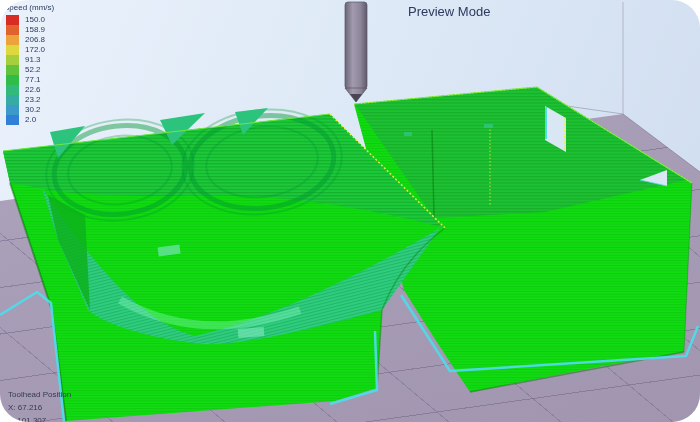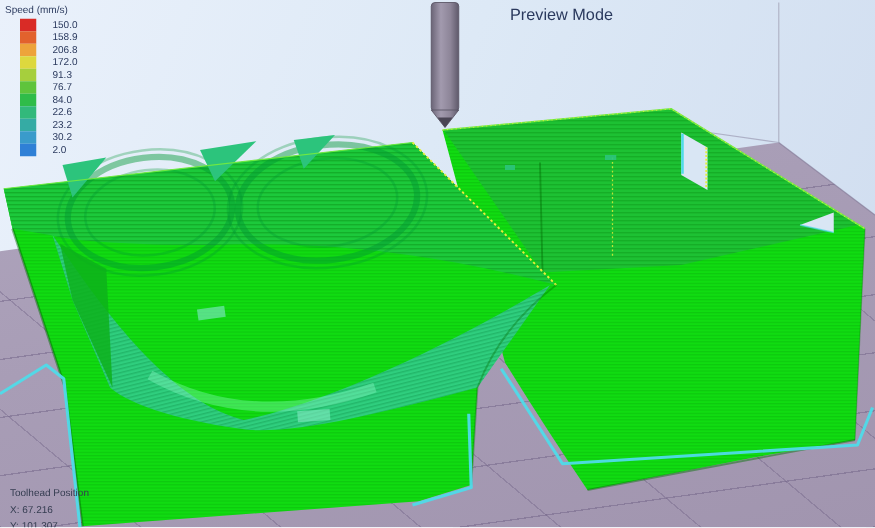--- a/index.html
+++ b/index.html
@@ -1,33 +1,34 @@
 <!DOCTYPE html>
 <html style="--sky-top: #eaf1fb; --sky-bottom: #cfdcef; --plate: #a89db6; --plate-grid: #706286; --green-bright: #10dc11; --green-top: #1cc93b; --green-trough: #2fce7e; --green-interior: #1dc133; --green-dark: #0db21b; --teal-infill: #2cc47c; --skirt-cyan: #4fdbe9; --seam-yellow: #e4ef3a; --rim-light: #6ee943; --toolhead-gray: #938ca0; --toolhead-dark: #4a4554; --window-sky: #d9e6f4; --text-navy: #2b3a5e;"><head>
 <meta charset="utf-8">
 <style>
   html,body{margin:0;padding:0;}
   .stage{
     position:relative;width:700px;height:422px;overflow:hidden;
     font-family:"Liberation Sans",sans-serif;
     background:linear-gradient(112deg,var(--sky-top,#eaf1fb) 0%,#dde9f6 45%,var(--sky-bottom,#cfdcef) 100%);
     user-select:none;
+    border-radius:28px;
   }
   .plate{
     position:absolute;left:0;top:0;width:700px;height:422px;
     background:
       repeating-linear-gradient(352deg, rgba(112,98,134,.5) 0 1px, transparent 1px 46px),
       repeating-linear-gradient(40deg,  rgba(112,98,134,.4) 0 1px, transparent 1px 72px),
       linear-gradient(165deg,#b2a8c0 0%,var(--plate,#a89db6) 50%,#a195af 100%);
     clip-path:polygon(0px 201px,623px 114px,700px 172px,700px 422px,0px 422px);
   }
   svg.scene{position:absolute;left:0;top:0;}
   .legend{position:absolute;left:4px;top:3px;}
   .legend-title{font-size:8px;color:var(--text-navy,#2b3a5e);margin:0 0 3px 0;letter-spacing:0;}
-  .legend-row{display:flex;align-items:flex-end;height:10px;margin-left:12px;gap:7px;}
+  .legend-row{display:flex;align-items:flex-end;height:10px;margin-left:2px;}
   .legend-row .sw{display:inline-block;width:13px;height:10px;}
   .legend-row .lv{font-size:8px;color:var(--text-navy,#2b3a5e);padding-left:6px;line-height:10px;}
   .mode{position:absolute;left:408px;top:4px;font-size:13px;color:var(--text-navy,#2b3a5e);}
   .toolpos{position:absolute;left:8px;top:388px;font-size:8px;color:#343c50;line-height:13px;}
 </style>
 </head>
 <body>
 
 <div class="stage">
 
@@ -150,25 +151,25 @@
     <div class="legend-row">
       <span class="sw" style="background: rgb(221, 216, 62);"></span>
       <span class="lv">172.0</span>
     </div>
     <div class="legend-row">
       <span class="sw" style="background: rgb(166, 207, 61);"></span>
       <span class="lv">91.3</span>
     </div>
     <div class="legend-row">
       <span class="sw" style="background: rgb(95, 196, 60);"></span>
-      <span class="lv">76.7</span>
+      <span class="lv">52.2</span>
     </div>
     <div class="legend-row">
       <span class="sw" style="background: rgb(47, 188, 73);"></span>
-      <span class="lv">84.0</span>
+      <span class="lv">77.1</span>
     </div>
     <div class="legend-row">
       <span class="sw" style="background: rgb(50, 185, 123);"></span>
       <span class="lv">22.6</span>
     </div>
     <div class="legend-row">
       <span class="sw" style="background: rgb(53, 171, 164);"></span>
       <span class="lv">23.2</span>
     </div>
     <div class="legend-row">

